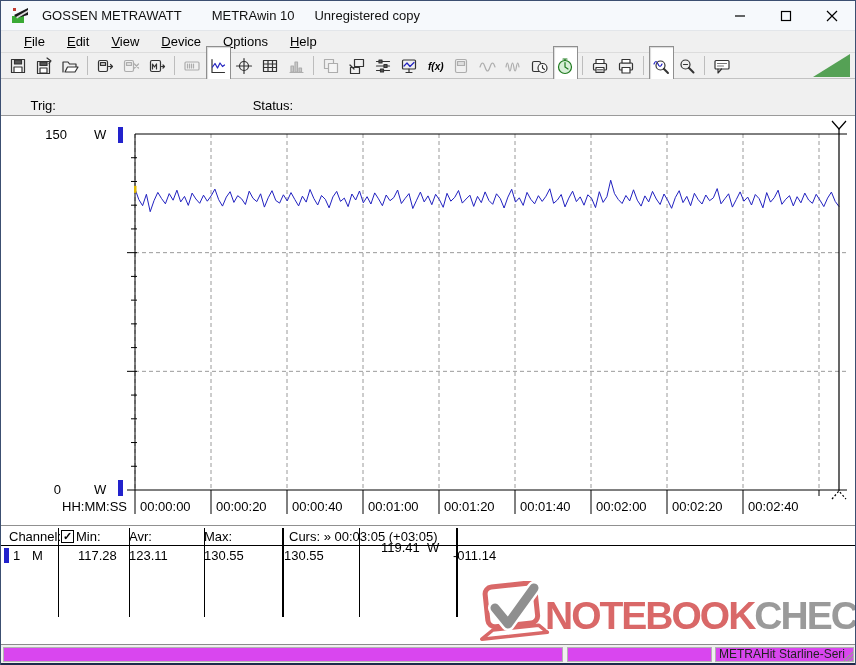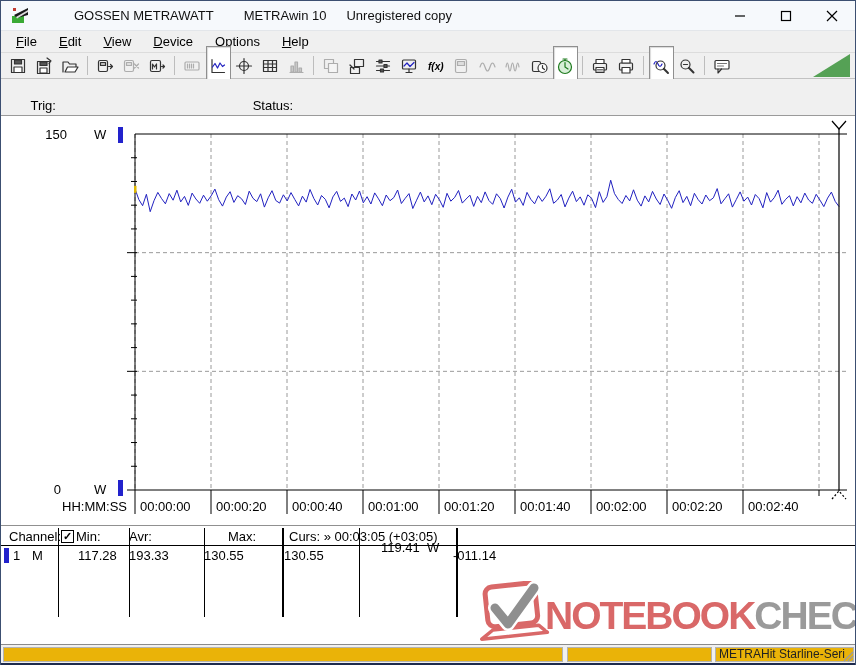--- a/index.html
+++ b/index.html
@@ -4,27 +4,27 @@
 <style>
   * { box-sizing: border-box; margin: 0; padding: 0; }
   html,body { width:856px; height:665px; }
   body { font-family:"Liberation Sans", sans-serif; background:#fff; }
   .window { position:relative; width:856px; height:665px; border:1px solid #3c4f71; border-bottom:none; overflow:hidden; background:#fff; }
 
   
   .titlebar { position:absolute; left:0; top:0; width:100%; height:30px; background:#f6f9fc; display:flex; align-items:center; border-bottom:1px solid #e3e6ea; }
   .appicon { width:19px; height:19px; margin:0 12px 0 10px; flex:0 0 auto; }
   .titletext { font-size:13px; color:#111; }
-  .t-app { margin-right:30px;margin-left:32px; }
+  .t-app { margin-right:30px; }
   .t-prod { margin-right:20px; }
   .wincontrols { position:absolute; right:0; top:0; height:30px; display:flex; }
   .winbtn { width:46px; height:30px; display:flex; align-items:center; justify-content:center; }
 
   
-  .menubar { position:absolute; left:0; top:30px; width:100%; height:22px; background:#f0f0f0; display:flex; align-items:center; padding-left:4px; border-bottom:1px solid #dcdcdc; }
+  .menubar { position:absolute; left:0; top:30px; width:100%; height:22px; background:#f0f0f0; display:flex; align-items:center; padding-left:12px; border-bottom:1px solid #dcdcdc; }
   .menu-item { font-size:13px; color:#000; padding:2px 11px 3px 11px; }
   .menu-item u { text-decoration:underline; }
 
   
   .toolbar { position:absolute; left:0; top:52px; width:100%; height:26px; background:#f0f0f0; display:flex; align-items:center; padding-left:4px; border-bottom:1px solid #c2c2c2; }
   .tbtn { width:25px; height:39px; display:flex; align-items:center; justify-content:center; border:1px solid transparent; background:transparent; margin:0 0.5px; }
   .tbtn.pressed { background:#ffffff; border:1px solid #8f8f8f; box-shadow: inset 1px 1px 1px rgba(0,0,0,.15); }
   .tbtn.disabled { opacity:.35; filter:grayscale(1); }
   .tsep { width:1px; height:19px; background:#bdbdbd; margin:0 4px; }
   .tri-green { position:absolute; right:5px; bottom:1px; width:0; height:0; border-left:37px solid transparent; border-bottom:23px solid #55a155; }
@@ -44,21 +44,21 @@
   .vline { position:absolute; top:1px; bottom:2px; background:#000; }
   .hline { position:absolute; left:0; width:100%; height:1px; background:#000; }
   .checkbox { position:absolute; width:13px; height:13px; border:1px solid #000; background:#fff; font-size:11px; line-height:11px; text-align:center; font-weight:bold; }
   .chmarker { position:absolute; width:5px; height:15px; background:#2222cc; }
 
   
   .watermark { position:absolute; left:474px; top:580px; width:382px; height:64px; pointer-events:none; }
 
   
   .statusbar { position:absolute; left:0; top:643px; width:100%; height:19px; background:#f0f0f0; border-top:1px solid #8a8a8a; font-size:12px; color:#222; }
-  .sb-panel { position:absolute; top:2px; height:15px; border:1px solid #b3b3b3; background:#eab308; }
+  .sb-panel { position:absolute; top:2px; height:15px; border:1px solid #b3b3b3; background:#d946ef; }
   .bottomstrip { position:absolute; left:0; top:662px; width:100%; height:3px; background:#1d2a4c; }
 </style>
 </head>
 <body>
 
 <div class="window">
 
   <div class="titlebar">
     <svg class="appicon" viewBox="0 0 19 19">
       <rect x="1" y="10" width="12" height="7" fill="#3aaa35"></rect>
@@ -372,28 +372,28 @@
     <div class="vline" style="left:128px; width:1px;"></div>
     <div class="vline" style="left:203px; width:1px;"></div>
     <div class="vline" style="left:281px; width:2px;"></div>
     <div class="vline" style="left:358px; width:1px;"></div>
     <div class="vline" style="left:455px; width:2px;"></div>
 
     <div class="dt-abs" style="left:8px; top:2px;">Channel:</div>
     <span class="checkbox" style="left:60px; top:3px;">✓</span>
     <div class="dt-abs dt-center" style="left:75px; top:2px; width:53px;">Min:</div>
     <div class="dt-abs dt-center" style="left:128px; top:2px; width:75px;">Avr:</div>
-    <div class="dt-abs dt-center" style="left:203px; top:2px; width:78px;margin-left:24px;">Max:</div>
+    <div class="dt-abs dt-center" style="left:203px; top:2px; width:78px;">Max:</div>
     <div class="dt-abs" style="left:288px; top:2px;">Curs: » 00:03:05 (+03:05)</div>
 
     <span class="chmarker" style="left:3px; top:21px;"></span>
     <div class="dt-abs" style="left:12px; top:21px;">1</div>
     <div class="dt-abs" style="left:31px; top:21px;">M</div>
     <div class="dt-abs dt-center" style="left:57px; top:21px; width:71px;padding-left:20px;">117.28</div>
-    <div class="dt-abs dt-center" style="left:128px; top:21px; width:75px;">193.33</div>
+    <div class="dt-abs dt-center" style="left:128px; top:21px; width:75px;">123.11</div>
     <div class="dt-abs dt-center" style="left:203px; top:21px; width:78px;">130.55</div>
     <div class="dt-abs dt-center" style="left:283px; top:21px; width:75px;">130.55</div>
     <div class="dt-abs" style="left:380px; top:13px;"><span>119.41</span>&nbsp;&nbsp;<span>W</span></div>
     <div class="dt-abs" style="left:452px; top:21px;">-011.14</div>
   </div>
 
   <svg class="watermark" viewBox="0 0 382 64">
     <g transform="rotate(-6 36 30)">
       <rect x="12" y="4" width="50" height="40" rx="7" fill="none" stroke="#d96868" stroke-width="5"></rect>
       <path d="M4,55 L70,55 L62,47 L16,47 Z" fill="none" stroke="#d96868" stroke-width="3.5" stroke-linejoin="round"></path>

